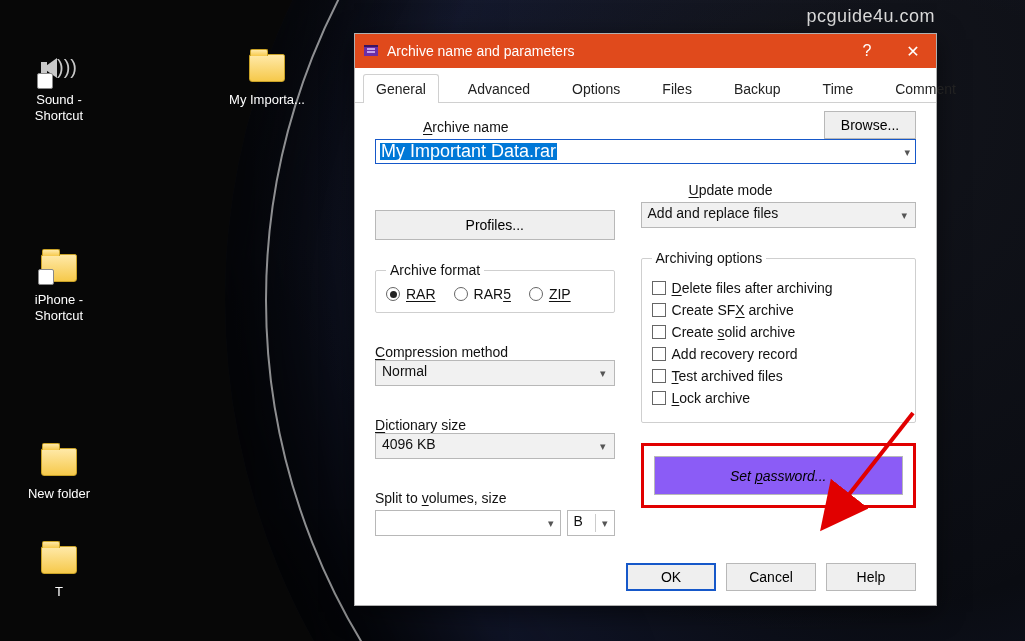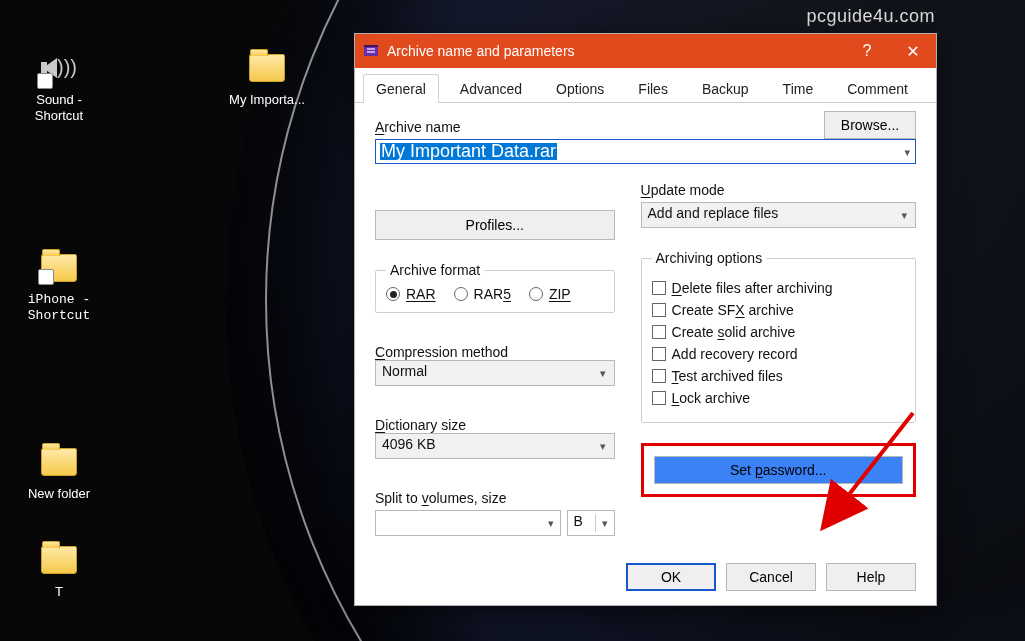--- a/index.html
+++ b/index.html
@@ -108,40 +108,40 @@
   .titlebar .app-icon { width:16px; height:16px; margin-right:8px; display:flex;align-items:center;justify-content:center;}
   .titlebar .app-icon svg { display:block;}
   .titlebar .title { flex:1; }
   .titlebar .tbtn { width:46px; height:34px; display:flex;align-items:center;justify-content:center; font-size:16px; color:#fff;}
   
   .tabbar {
     display:flex;
     padding: 6px 8px 0 8px;
     background:#fff;
     border-bottom:1px solid #d0d0d0;
-    gap:8px;
+    gap:16px;
     font-size:14px;
     color:#222;
   }
   .tab {
     padding:6px 12px 6px;
     border:1px solid transparent;
     border-bottom:none;
     margin-bottom:-1px;
     cursor:default;
     white-space:nowrap;
   }
   .tab.active {
     border-color:#d0d0d0;
     background:#fff;
     border-radius:3px 3px 0 0;
   }
   
   .dlg-body { flex:1; padding: 16px 20px 10px; font-size:14px; color:#111; position:relative;}
-  .label { margin-bottom:4px; }
+  .label { margin-bottom:4px;margin-left:48px; }
   .underline-letter { text-decoration: underline; text-underline-offset:2px;}
   .browse-btn {
     position:absolute; right:20px; top:8px;
     width:92px; height:28px;
     background:#efefef; border:1px solid #b8b8b8;
     font-size:14px;
   }
   .archive-name-input {
     width:100%; height:25px;
     border:1px solid #1658c9;
@@ -208,23 +208,24 @@
   .split-unit .sep { position:absolute; right:18px; top:3px; bottom:3px; width:1px; background:#ccc;}
   .update-block { }
   .arch-options .checkbox { margin:6px 0;}
   .setpw-wrap {
     border:3px solid #e10000;
     padding:10px;
     margin-top:20px;
     position:relative;
   }
   .setpw-btn {
-    width:100%; height:28px;
-    background:#3b82f6; border:1px solid #b8b8b8;
+    width:100%; height:39px;
+    background:#8b5cf6; border:1px solid #b8b8b8;
     font-size:14px;
+    font-style:italic;
   }
   
   .dlg-buttons {
     display:flex; justify-content:flex-end; gap:10px;
     padding:10px 20px 14px;
   }
   .dlg-buttons button {
     width:90px; height:28px; font-size:14px;
     background:#efefef; border:1px solid #b8b8b8;
   }
@@ -256,21 +257,21 @@
   <div>Sound - Shortcut</div>
 </div>
 
 <div class="desktop-icon" style="left:222px; top:48px;">
   <div class="ico">
       <div class="folder"></div>
     </div>
   <div>My Importa...</div>
 </div>
 
-<div class="desktop-icon" style="left:14px; top:248px;font-family:Liberation Mono, monospace;">
+<div class="desktop-icon" style="left:14px; top:248px;">
   <div class="ico">
       <div class="folder shortcut"></div>
     </div>
   <div>iPhone - Shortcut</div>
 </div>
 
 <div class="desktop-icon" style="left:14px; top:442px;">
   <div class="ico">
       <div class="folder"></div>
     </div>

